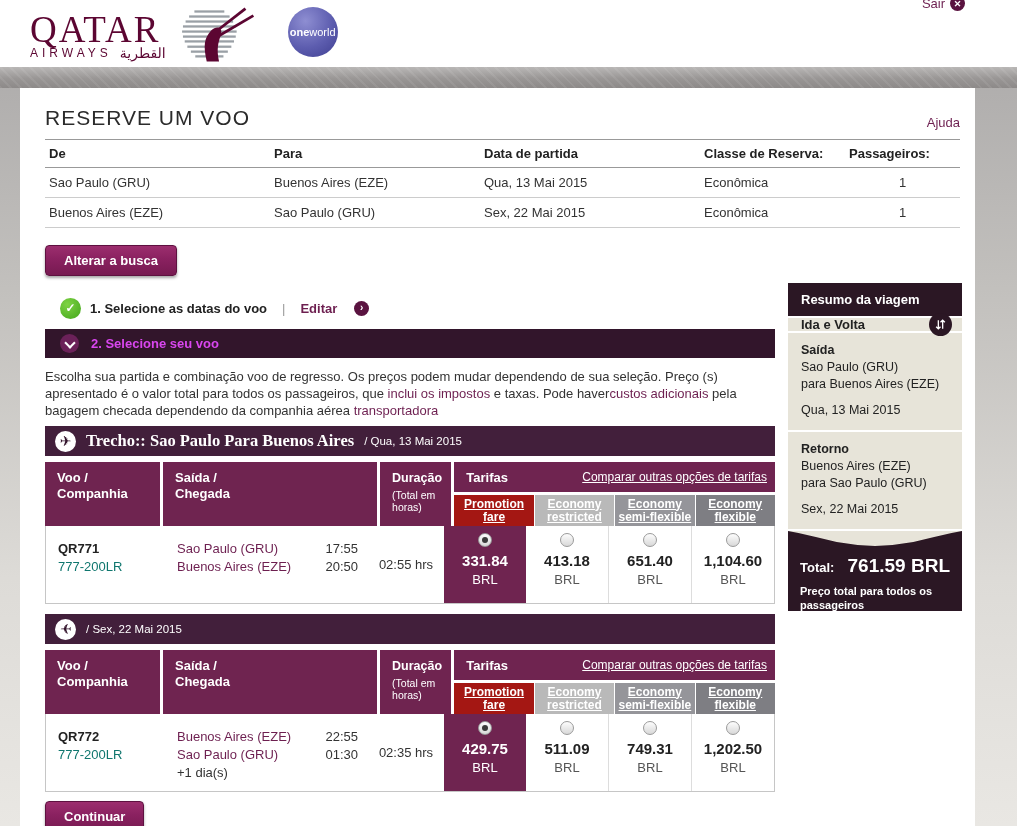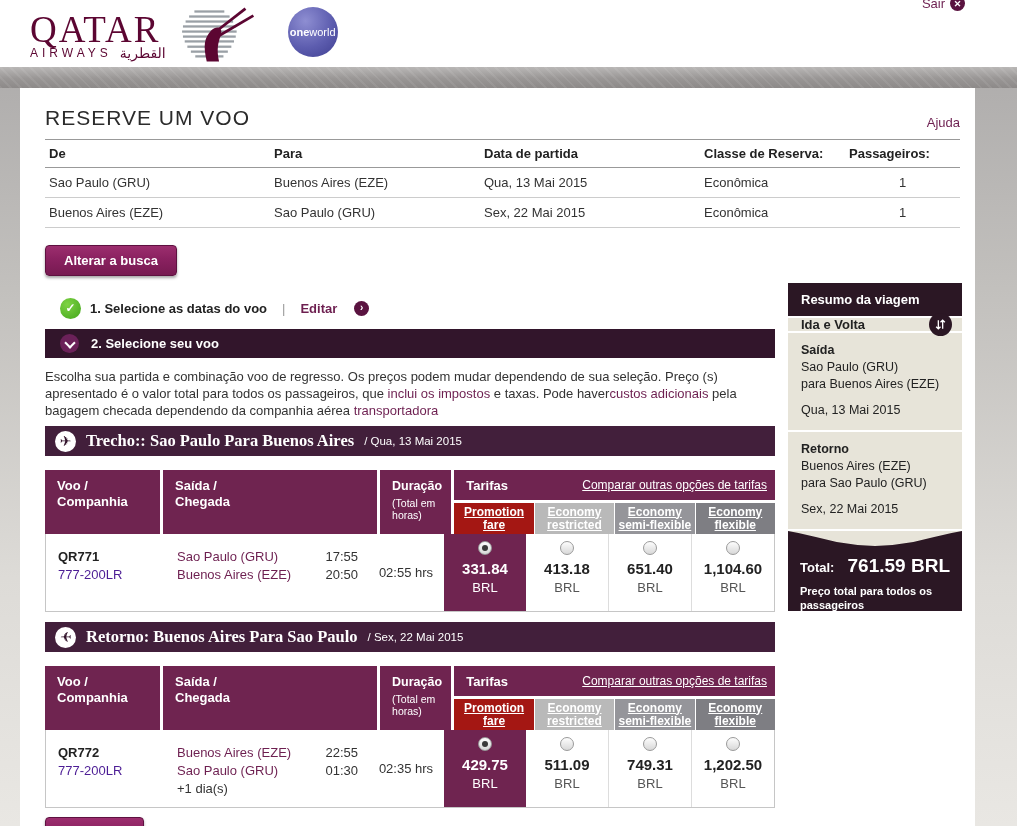--- a/index.html
+++ b/index.html
@@ -92,42 +92,42 @@
   }
   .step2-bar {
     margin-top: 10px; width: 730px; height: 29px; background: #32152b;
     display: flex; align-items: center; gap: 12px; padding-left: 15px;
   }
   .chev-circle { width: 19px; height: 19px; border-radius: 50%; background: #6b2159; position: relative; cursor:pointer; }
   .chev-circle::after {
     content:""; position:absolute; left: 6px; top: 5px; width: 6px; height: 6px;
     border-right: 2px solid #fff; border-bottom: 2px solid #fff; transform: rotate(45deg);
   }
-  .step2-label { color: #ffffff; font-weight: bold; }
+  .step2-label { color: #d946ef; font-weight: bold; }
 
   
   .intro { margin-top: 10px; width: 730px; line-height: 17px; color: #333; }
   .intro a { color: #6d1f50; cursor: pointer; }
 
   
   .section { width: 730px; }
   .sec1 { margin-top: 7px; }
   .sec2 { margin-top: 10px; }
   .section-header {
     height: 30px; background: #421f3b; display: flex; align-items: center; gap: 10px; padding-left: 10px;
   }
   .plane-circle {
     width: 21px; height: 21px; border-radius: 50%; background: #fff; color: #33142c;
     display: flex; align-items: center; justify-content: center; font-size: 14px; line-height: 1;
   }
   .plane-circle.flip span { transform: scaleX(-1); display: inline-block; }
   .section-title { color: #fff; font-family: "Liberation Serif", serif; font-weight: bold; font-size: 16.5px; }
   .section-date { color: #fff; font-size: 11.5px; }
 
-  .ftable { margin-top: 14px; }
+  .ftable { margin-top: 6px; }
   .ftable-head { display: flex; gap: 3px; height: 64px; background: #fff; }
   .hcell { background: #6f2450; color: #fff; padding: 8px 0 0 12px; font-weight: bold; line-height: 16px; }
   .hc-flight { width: 118px; }
   .hc-dep { width: 220px; }
   .hc-dur { width: 73px; font-size: 12.5px; }
   .hc-dur .sub { font-weight: normal; font-size: 10.5px; line-height: 12px; margin-top: 3px; }
   .hc-fares { width: 330px; background: transparent; padding: 0; display: flex; flex-direction: column; gap: 3px; }
   .tarifas-bar {
     height: 30px; background: #6f2450; display: flex; align-items: center;
     justify-content: space-between; padding: 0 8px 0 12px;
@@ -142,21 +142,21 @@
   }
   .fc-promo { background: #a41713; }
   .fc-g1 { background: #b9b9b9; }
   .fc-g2 { background: #95959a; }
   .fc-g3 { background: #7e7e83; }
 
   .ftable-row { display: flex; height: 78px; border: 1px solid #c6c6c6; border-top: none; background: #fff; }
   .rc { padding-top: 14px; }
   .rc-flight { width: 119px; padding-left: 12px; line-height: 18px; }
   .flight-no { font-weight: bold; color: #222; }
-  .aircraft { color: #4c1d95; cursor: pointer; }
+  .aircraft { color: #0f766e; cursor: pointer; }
   .rc-dep { width: 203px; display: flex; padding-left: 12px; padding-right: 10px; line-height: 18px; }
   .cities { flex: 1; color: #6d1f50; }
   .cities .plus-day { color: #333; }
   .times { text-align: right; color: #333; }
   .rc-dur { width: 76px; display: flex; align-items: center; justify-content: center; padding-top: 0; color: #333; }
   .rc-fares { width: 330px; display: flex; }
   .fare-cell {
     flex: 1; display: flex; flex-direction: column; align-items: center;
     padding-top: 7px; border-left: 1px solid #ddd; gap: 3px;
   }
@@ -375,21 +375,20 @@
         </div>
       </div>
     </div>
   </div>
 
   <div class="section sec2">
     <div class="section-header">
       <span class="plane-circle flip">
           <span>✈</span>
         </span>
-      <span class="section-title">Retorno: Buenos Aires Para Sao Paulo</span>
       <span class="section-date">/ Sex, 22 Mai 2015</span>
     </div>
     <div class="ftable">
       <div class="ftable-head">
         <div class="hcell hc-flight">
           <div>Voo /</div>
           <div>Companhia</div>
         </div>
         <div class="hcell hc-dep">
           <div>Saída /</div>

